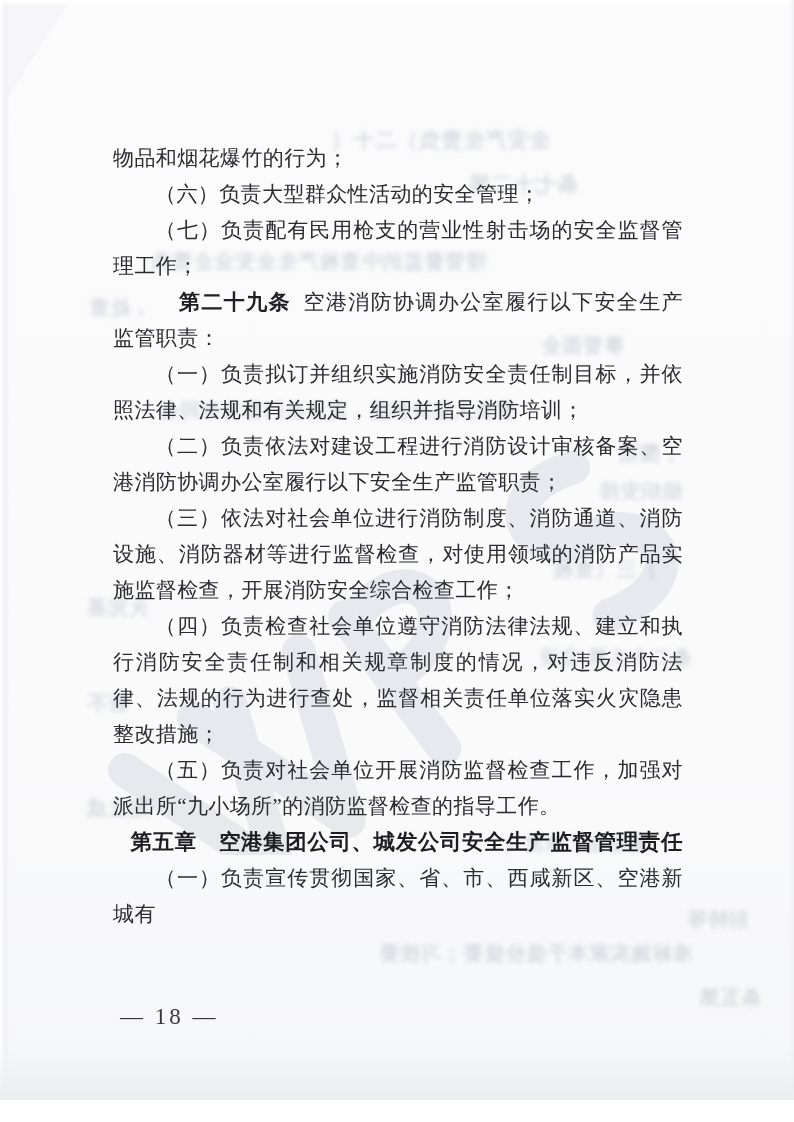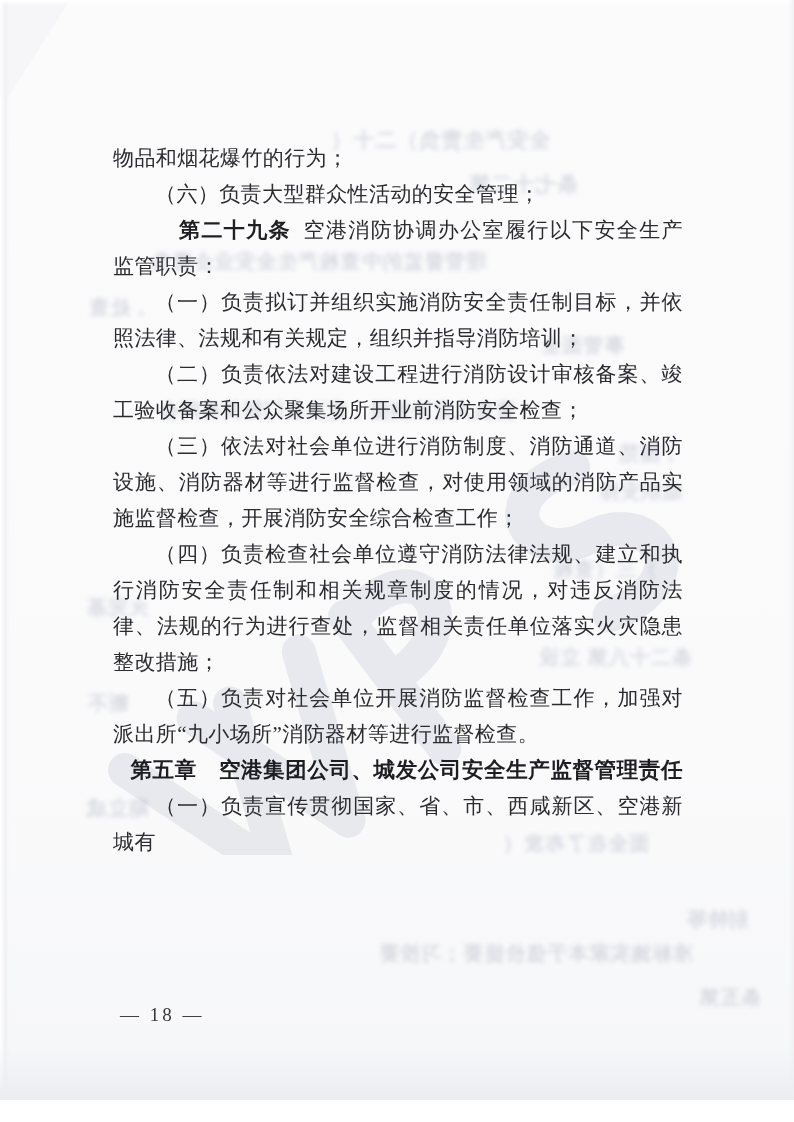--- a/index.html
+++ b/index.html
@@ -43,21 +43,21 @@
   .blk{margin:0;padding:0;}
   .blk.plain{text-indent:0;}
   .blk.para,.blk.article{text-indent:2em;}
   .lead{font-family:"Liberation Sans","DejaVu Sans",sans-serif;font-weight:700;
     color:#202024;margin-right:.6em;margin-left:24px;}
   .blk.chapter{
     text-indent:0;text-align:right;
     font-family:"Liberation Sans","DejaVu Sans",sans-serif;
     font-weight:700;color:#1d1d22;font-size:21.5px;letter-spacing:.6px;
   }
-  .pageno{position:absolute;left:120px;top:1004px;font-size:19px;
+  .pageno{position:absolute;left:120px;top:1004px;font-size:23px;
     color:#36363b;letter-spacing:3px;}
 </style>
 </head>
 <body>
 
 <div class="page">
 
   <div class="corner-fold"></div>
   <div class="edge-left"></div>
   <div class="edge-top"></div>
@@ -93,26 +93,27 @@
       <span class="bt" style="left: 86px; top: 795px; font-size: 20px;">期立成</span>
       <span class="bt" style="left: 502px; top: 830px; font-size: 20px;">面全在了布发（</span>
       <span class="bt" style="left: 686px; top: 906px; font-size: 20px;">别特等</span>
       <span class="bt" style="left: 378px; top: 940px; font-size: 20px;">准标施实家本于值价提要；习按要</span>
       <span class="bt" style="left: 698px; top: 984px; font-size: 20px;">条五第</span>
     </div>
 
   <div class="content">
       <p class="blk plain">物品和烟花爆竹的行为；</p>
       <p class="blk para">（六）负责大型群众性活动的安全管理；</p>
+      <p class="blk para">（七）负责配有民用枪支的营业性射击场的安全监督管理工作；</p>
       <p class="blk article"><b class="lead">第二十九条</b><span>空港消防协调办公室履行以下安全生产监管职责：</span></p>
       <p class="blk para">（一）负责拟订并组织实施消防安全责任制目标，并依照法律、法规和有关规定，组织并指导消防培训；</p>
-      <p class="blk para">（二）负责依法对建设工程进行消防设计审核备案、竣工验收备案和公众聚集场所开业前消防安全检查；</p>
+      <p class="blk para">（二）负责依法对建设工程进行消防设计审核备案、空港消防协调办公室履行以下安全生产监管职责；</p>
       <p class="blk para">（三）依法对社会单位进行消防制度、消防通道、消防设施、消防器材等进行监督检查，对使用领域的消防产品实施监督检查，开展消防安全综合检查工作；</p>
       <p class="blk para">（四）负责检查社会单位遵守消防法律法规、建立和执行消防安全责任制和相关规章制度的情况，对违反消防法律、法规的行为进行查处，监督相关责任单位落实火灾隐患整改措施；</p>
-      <p class="blk para">（五）负责对社会单位开展消防监督检查工作，加强对派出所“九小场所”消防器材等进行监督检查。</p>
+      <p class="blk para">（五）负责对社会单位开展消防监督检查工作，加强对派出所“九小场所”的消防监督检查的指导工作。</p>
       <p class="blk chapter">第五章　空港集团公司、城发公司安全生产监督管理责任</p>
       <p class="blk para">（一）负责宣传贯彻国家、省、市、西咸新区、空港新城有</p>
     </div>
 
   <div class="pageno">— 18 —</div>
 
   <div class="bottom-white"></div>
 </div>
 
 </body></html>

